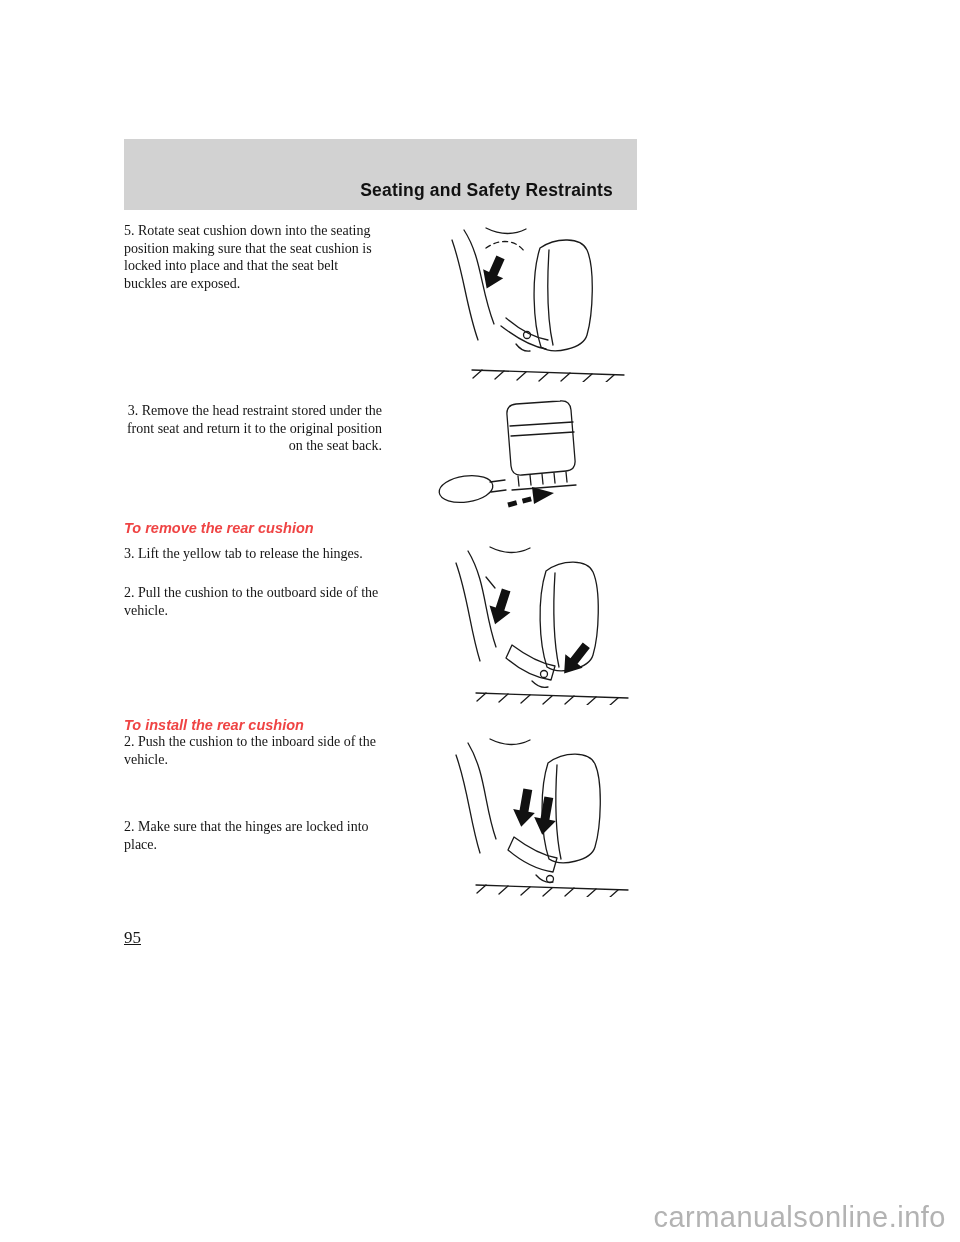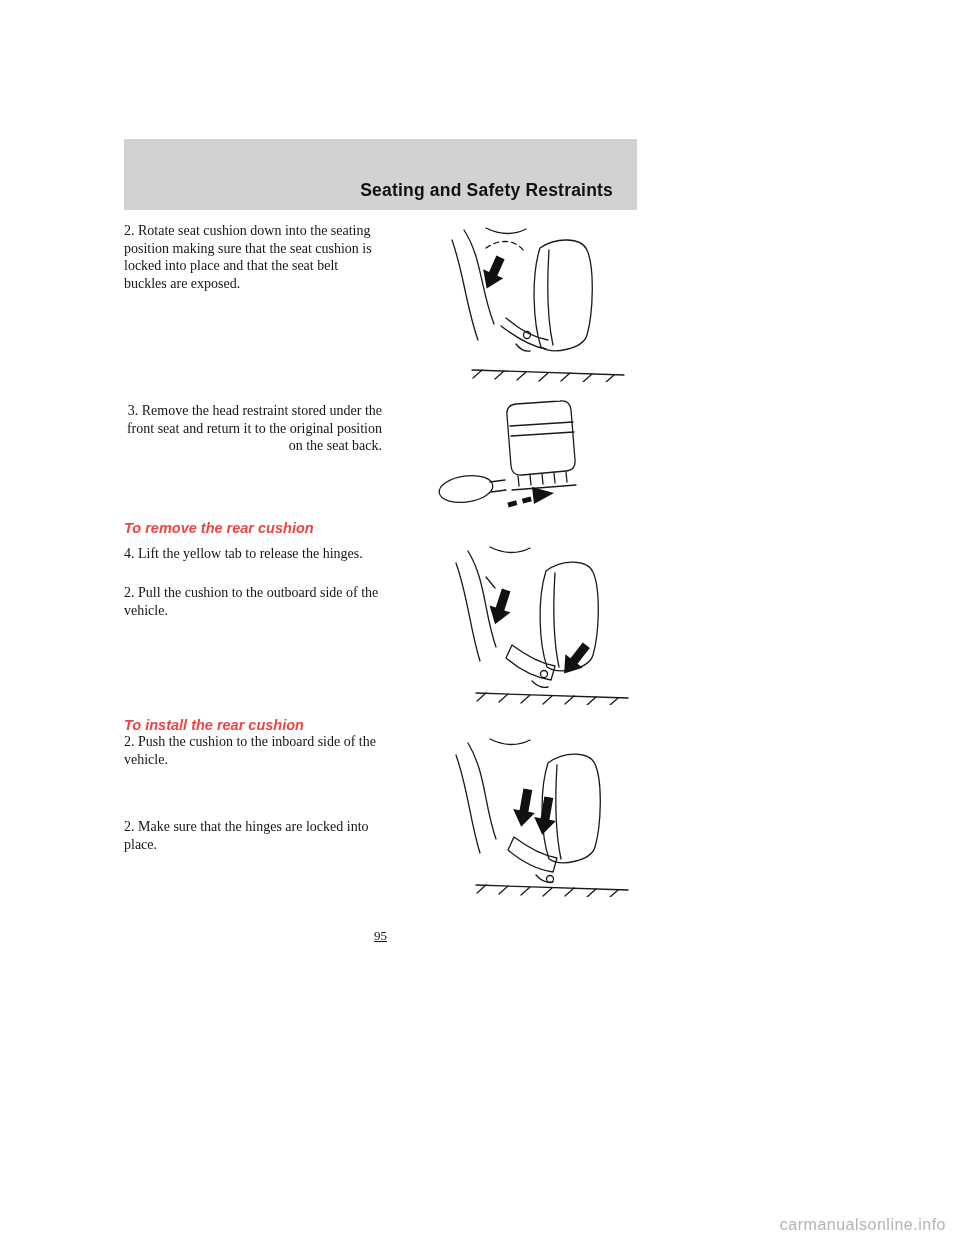--- a/index.html
+++ b/index.html
@@ -71,22 +71,22 @@
   .fig-2 { top: 396px; height: 118px; }
   .fig-3 { top: 543px; height: 162px; }
   .fig-4 { top: 733px; height: 164px; }
   .figure svg { width: 100%; height: 100%; display: block; }
 
   
   .page-number {
     position: absolute;
     left: 124px; top: 928px;
     width: 513px;
-    text-align: center;
-    font-size: 13px;
+    text-align: left;
+    font-size: 17px;
     color: #151515;
     text-decoration: underline;
   }
 
   
   .footer {
     position: absolute;
     left: 124px; top: 1053px;
     width: 400px;
     font-family: "Liberation Sans", sans-serif;
@@ -96,43 +96,43 @@
     color: #111;
   }
   .footer .bold { font-weight: bold; }
   .footer .light { font-weight: normal; }
 
   
   .watermark {
     position: absolute;
     right: 14px; bottom: 8px;
     font-family: "Liberation Sans", sans-serif;
-    font-size: 16px;
+    font-size: 29px;
     color: var(--watermark, #b3b3b3);
     letter-spacing: 0.5px;
   }
 
   .line-art { stroke: #1a1a1a; fill: none; stroke-width: 1.3; stroke-linecap: round; stroke-linejoin: round; }
   .solid { fill: #111; stroke: none; }
 </style>
 </head>
 <body>
 
 <div class="page">
 
   <div class="header-bar">
     <span class="header-title">Seating and Safety Restraints</span>
   </div>
 
-  <p class="body-text pos-step2">2. Rotate seat cushion down into the seating position making sure that the seat cushion is locked into place and that the seat belt buckles are exposed.</p>
+  <p class="body-text pos-step2">5. Rotate seat cushion down into the seating position making sure that the seat cushion is locked into place and that the seat belt buckles are exposed.</p>
 
   <p class="body-text pos-step3">3. Remove the head restraint stored under the front seat and return it to the original position on the seat back.</p>
 
   <h3 class="sub-heading pos-remove-h">To remove the rear cushion</h3>
-  <p class="body-text pos-remove-1">4. Lift the yellow tab to release the hinges.</p>
+  <p class="body-text pos-remove-1">3. Lift the yellow tab to release the hinges.</p>
   <p class="body-text pos-remove-2">2. Pull the cushion to the outboard side of the vehicle.</p>
 
   <h3 class="sub-heading pos-install-h">To install the rear cushion</h3>
   <p class="body-text pos-install-1">2. Push the cushion to the inboard side of the vehicle.</p>
   <p class="body-text pos-install-2">2. Make sure that the hinges are locked into place.</p>
 
   <div class="figure fig-1">
     <svg viewBox="0 0 210 156" aria-hidden="true">
       <g class="line-art">
 

